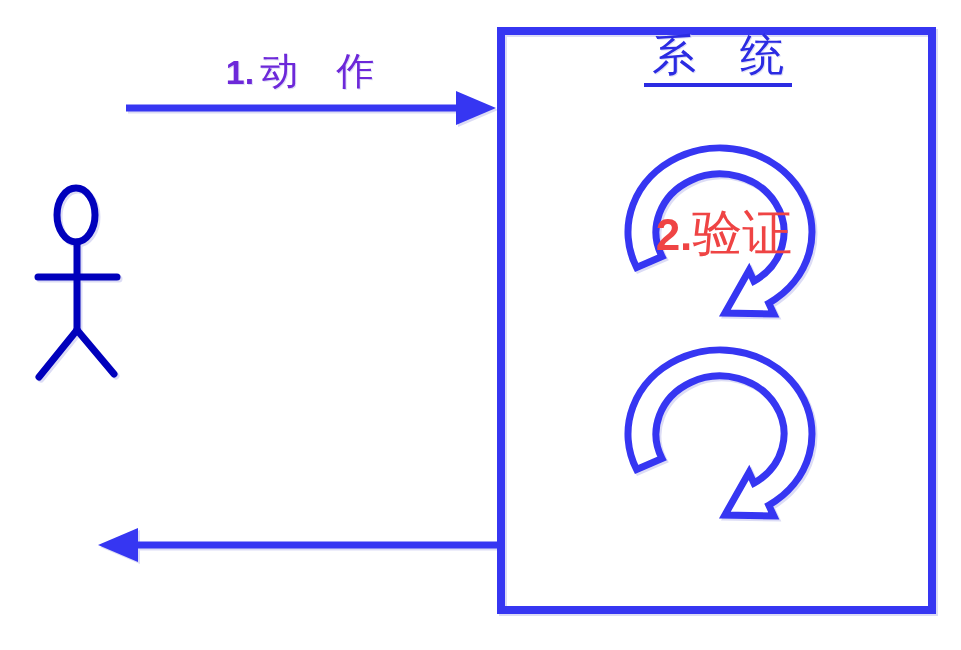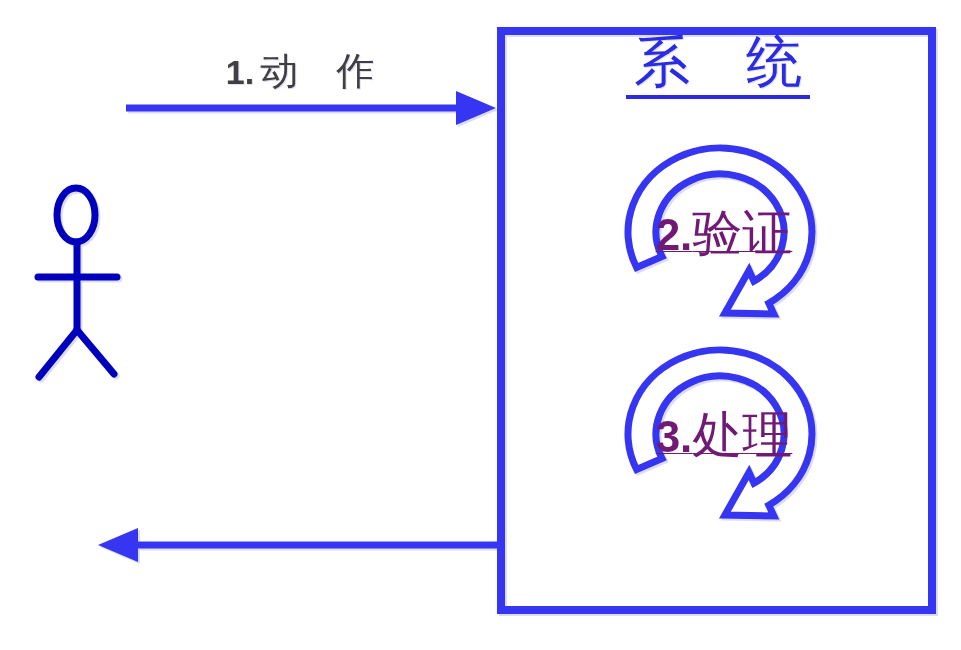--- a/index.html
+++ b/index.html
@@ -16,21 +16,21 @@
     overflow: hidden;
   }
   svg.art {
     position: absolute;
     inset: 0;
     filter: drop-shadow(2px 2px 0 #dcdcf5);
   }
   .label {
     position: absolute;
     white-space: nowrap;
-    color: #404040;
+    color: #6d28d9;
     line-height: 1;
     text-shadow: 1px 1px 0 #dedef6;
     transform: translateX(-50%);
   }
   .label .num {
     font-family: "Liberation Sans", sans-serif;
     font-weight: bold;
     font-size: 34px;
   }
   .label .zh {
@@ -42,33 +42,32 @@
     position: absolute;
     left: 718px;
     top: 34px;
     transform: translateX(-50%);
     color: #2b2be2;
     line-height: 1;
     text-shadow: 1px 1px 0 #dedef6;
   }
   .sys-title .zh {
     font-family: "Liberation Serif", serif;
-    font-size: 56px;
+    font-size: 44px;
     display: inline-block;
     padding: 0 8px 5px 8px;
     border-bottom: 4px solid #2b2be2;
     white-space: nowrap;
   }
   .loop-label {
     position: absolute;
     transform: translate(-50%, -50%);
     white-space: nowrap;
-    color: #701a75;
+    color: #ef4444;
     line-height: 1;
-    text-decoration: underline;
   }
   .loop-label .num {
     font-family: "Liberation Sans", sans-serif;
     font-weight: bold;
     font-size: 44px;
   }
   .loop-label .zh {
     font-family: "Liberation Serif", serif;
     font-size: 50px;
   }
@@ -128,18 +127,15 @@
   </div>
 
   <div class="label label-request">
     <span class="num">1.</span><span class="zh">动　作</span>
   </div>
 
   <div class="loop-label loop-label-1">
     <span class="num">2.</span><span class="zh">验证</span>
   </div>
 
-  <div class="loop-label loop-label-2">
-    <span class="num">3.</span><span class="zh">处理</span>
-  </div>
 
 
 </div>
 
 </body></html>

